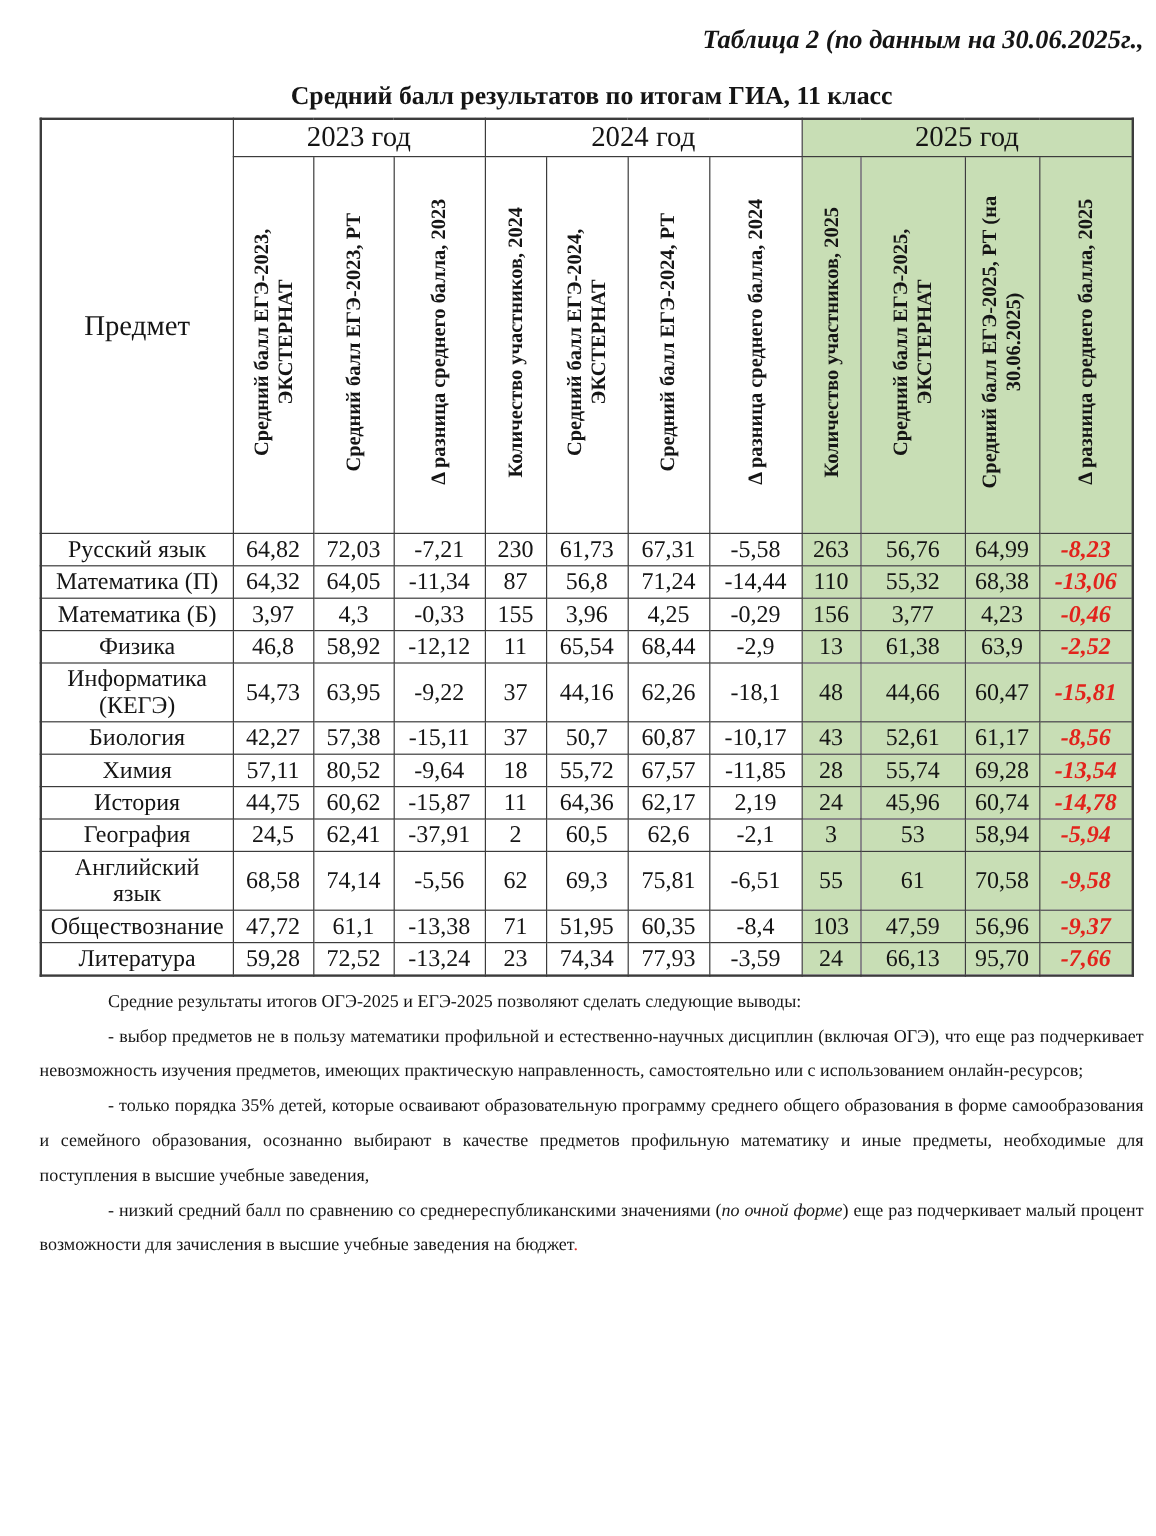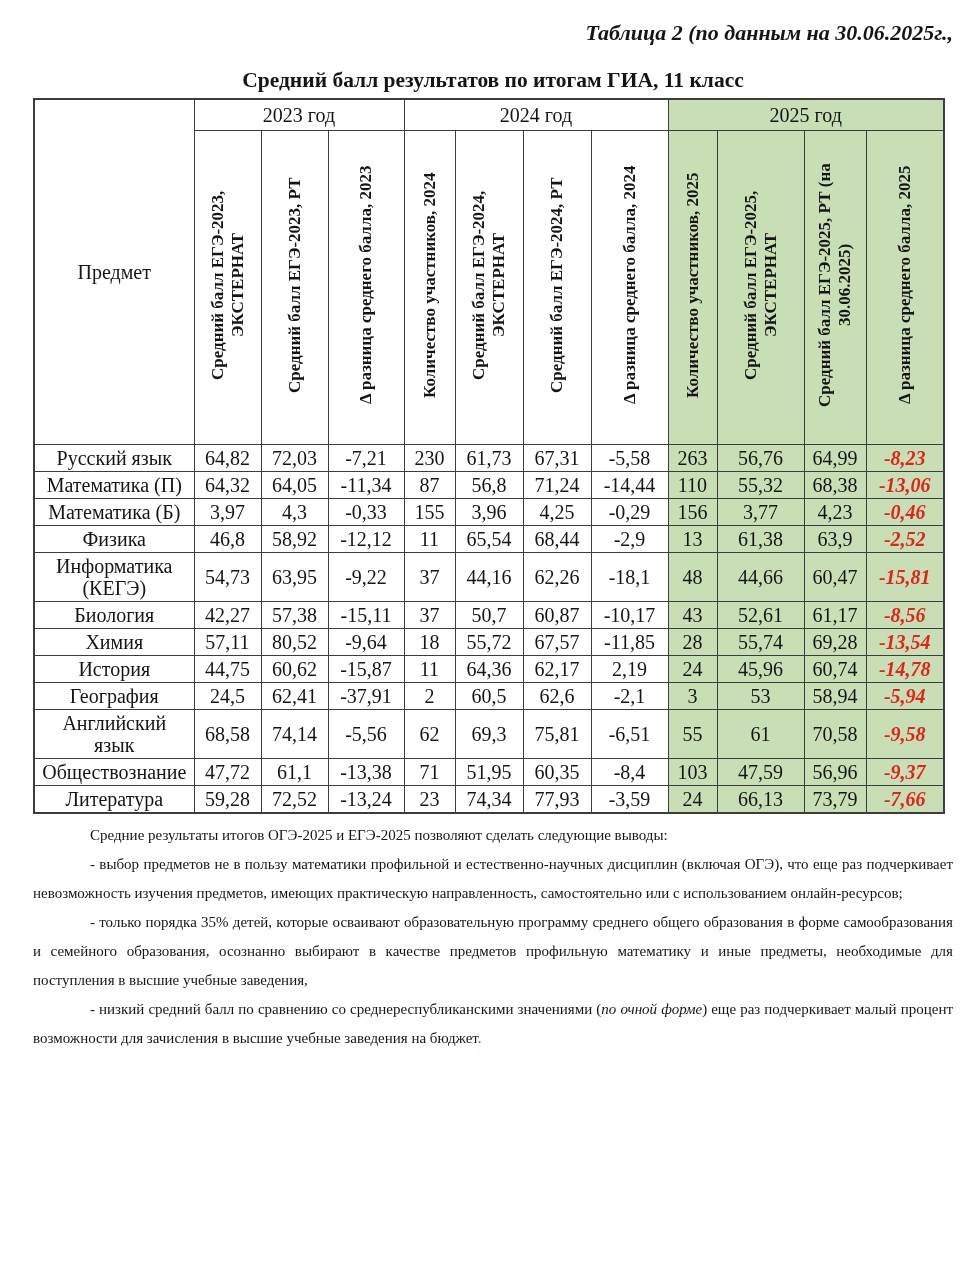--- a/index.html
+++ b/index.html
@@ -49,21 +49,21 @@
     border:1px solid var(--line);
     padding:2px 3px;
     vertical-align:middle;
     text-align:center;
     font-size:20px;
     line-height:22px;
     overflow:hidden;
   }
   tr.year-row th{
     font-weight:normal;
-    font-size:20px;
+    font-size:24px;
     height:31px;
   }
   th.subject-head{
     font-weight:bold;
     font-size:20px;
   }
   th.rot{
     height:314px;
     vertical-align:middle;
     text-align:center;
@@ -323,21 +323,21 @@
           <td class="subject">Литература</td>
           <td>59,28</td>
           <td>72,52</td>
           <td>-13,24</td>
           <td>23</td>
           <td>74,34</td>
           <td>77,93</td>
           <td>-3,59</td>
           <td class="green">24</td>
           <td class="green alignr">66,13</td>
-          <td class="green">73,79</td>
+          <td class="green">95,70</td>
           <td class="green delta">-7,66</td>
         </tr>
       </tbody>
   </table>
 
   <div class="bodytext">
     <p>Средние результаты итогов ОГЭ-2025 и ЕГЭ-2025 позволяют сделать следующие выводы:</p>
     <p>- выбор предметов не в пользу математики профильной и естественно-научных дисциплин (включая ОГЭ), что еще раз подчеркивает невозможность изучения предметов, имеющих практическую направленность, самостоятельно или с использованием онлайн-ресурсов;</p>
     <p>- только порядка 35% детей, которые осваивают образовательную программу среднего общего образования в форме самообразования и семейного образования, осознанно выбирают в качестве предметов профильную математику и иные предметы, необходимые для поступления в высшие учебные заведения,</p>
     <p><span>- низкий средний балл по сравнению со среднереспубликанскими значениями (</span><span class="italic">по очной форме</span><span>) еще раз подчеркивает малый процент возможности для зачисления в высшие учебные заведения на бюджет</span><span class="redmark">.</span></p>

